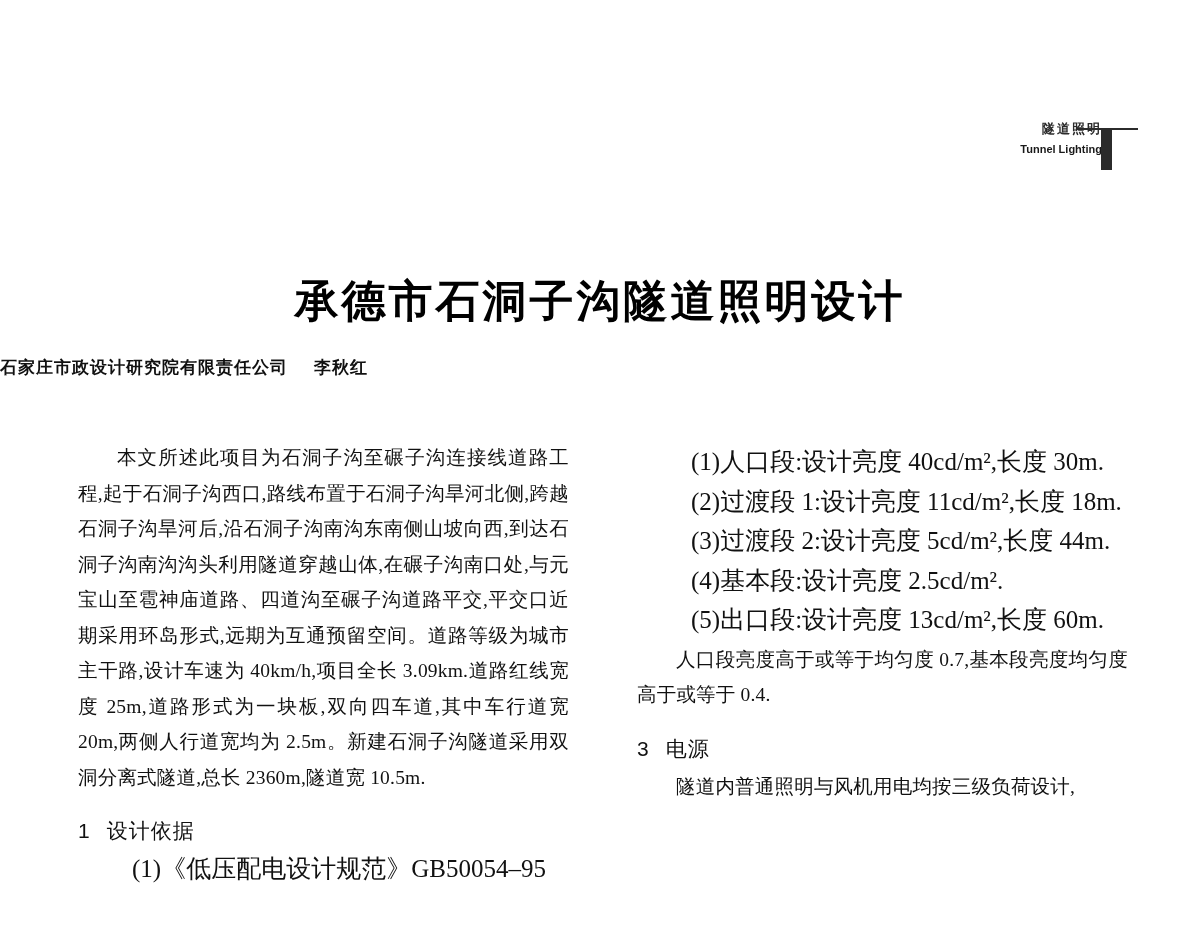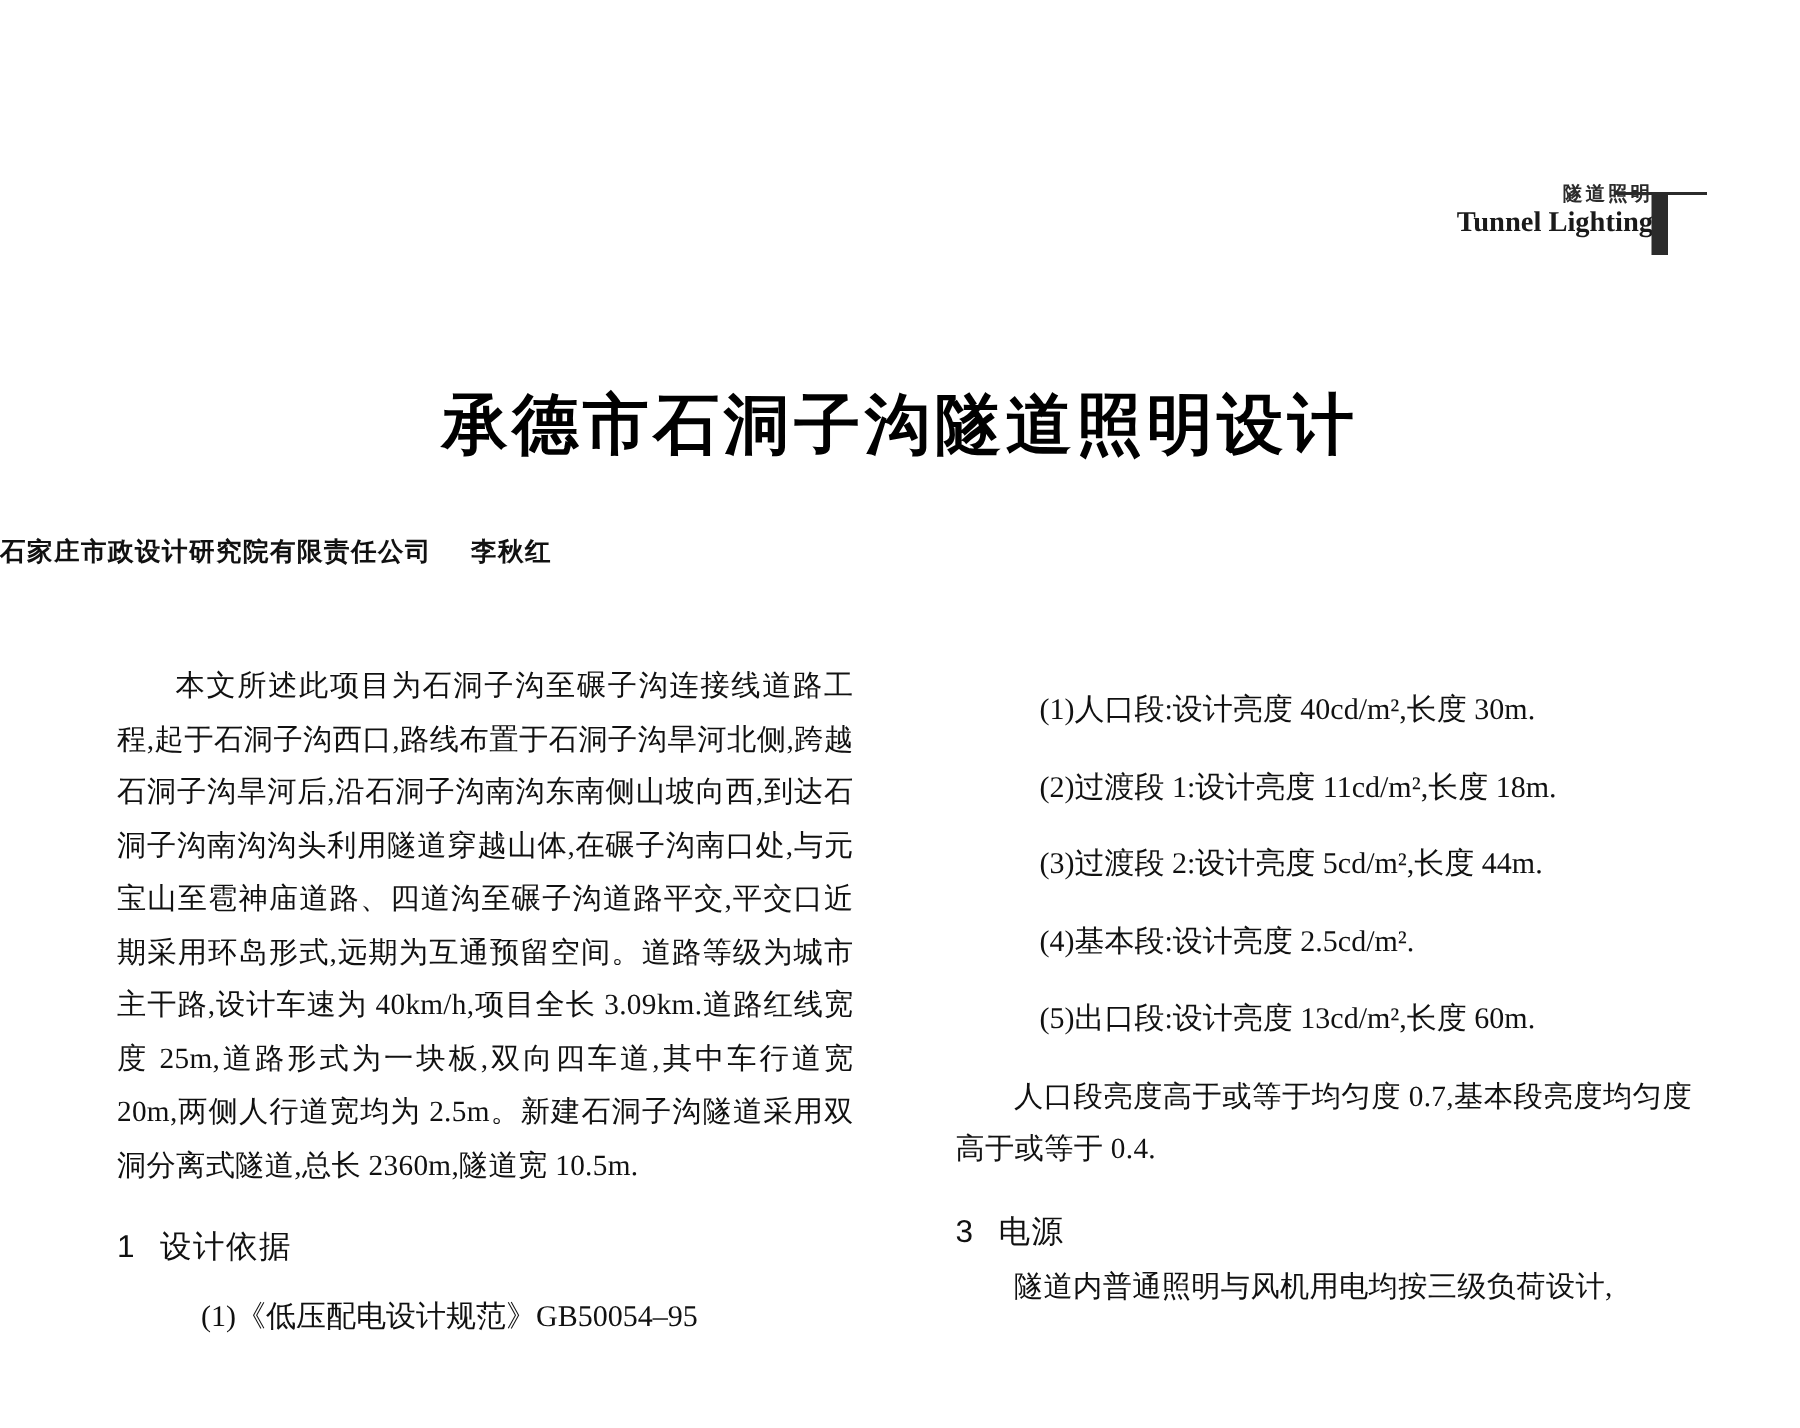--- a/index.html
+++ b/index.html
@@ -33,22 +33,22 @@
   .header-cn {
     font-family: "Liberation Sans", "DejaVu Sans", sans-serif;
     font-size: 13px;
     font-weight: bold;
     letter-spacing: 2px;
     color: #2b2b2b;
     line-height: 18px;
     padding-right: 36px;
   }
   .header-en {
-    font-family: Liberation Serif, serif;
-    font-size: 19px;
+    font-family: Liberation Sans, sans-serif;
+    font-size: 11px;
     font-weight: bold;
     color: #1a1a1a;
     line-height: 20px;
     padding-right: 36px;
     margin-top: 1px;
   }
   .header-rule {
     position: absolute;
     right: 0;
     top: 8px;
@@ -61,21 +61,21 @@
     right: 26px;
     top: 8px;
     width: 11px;
     height: 42px;
     background: #2b2b2b;
   }
 
   
   .title {
     position: absolute;
-    top: 254px;
+    top: 272px;
     left: 0;
     width: 1200px;
     text-align: center;
     font-family: "Liberation Sans", "DejaVu Sans", sans-serif;
     font-size: 44px;
     font-weight: bold;
     letter-spacing: 3px;
     color: #000000;
   }
   .byline {
@@ -112,22 +112,22 @@
     line-height: 35.5px;
     text-align: justify;
     text-justify: inter-ideograph;
     letter-spacing: 0.2px;
   }
   p.indent {
     text-indent: 2em;
   }
   p.item {
     text-indent: 2em;
-    margin: 16px;
-    font-size: 20px;
+    margin: 4px;
+    font-size: 25px;
     line-height: 35.5px;
   }
   h2.section {
     font-family: "Liberation Sans", "DejaVu Sans", sans-serif;
     font-size: 21px;
     font-weight: normal;
     margin: 22px 0 6px 0;
     letter-spacing: 1px;
   }
   h2.section .num {

